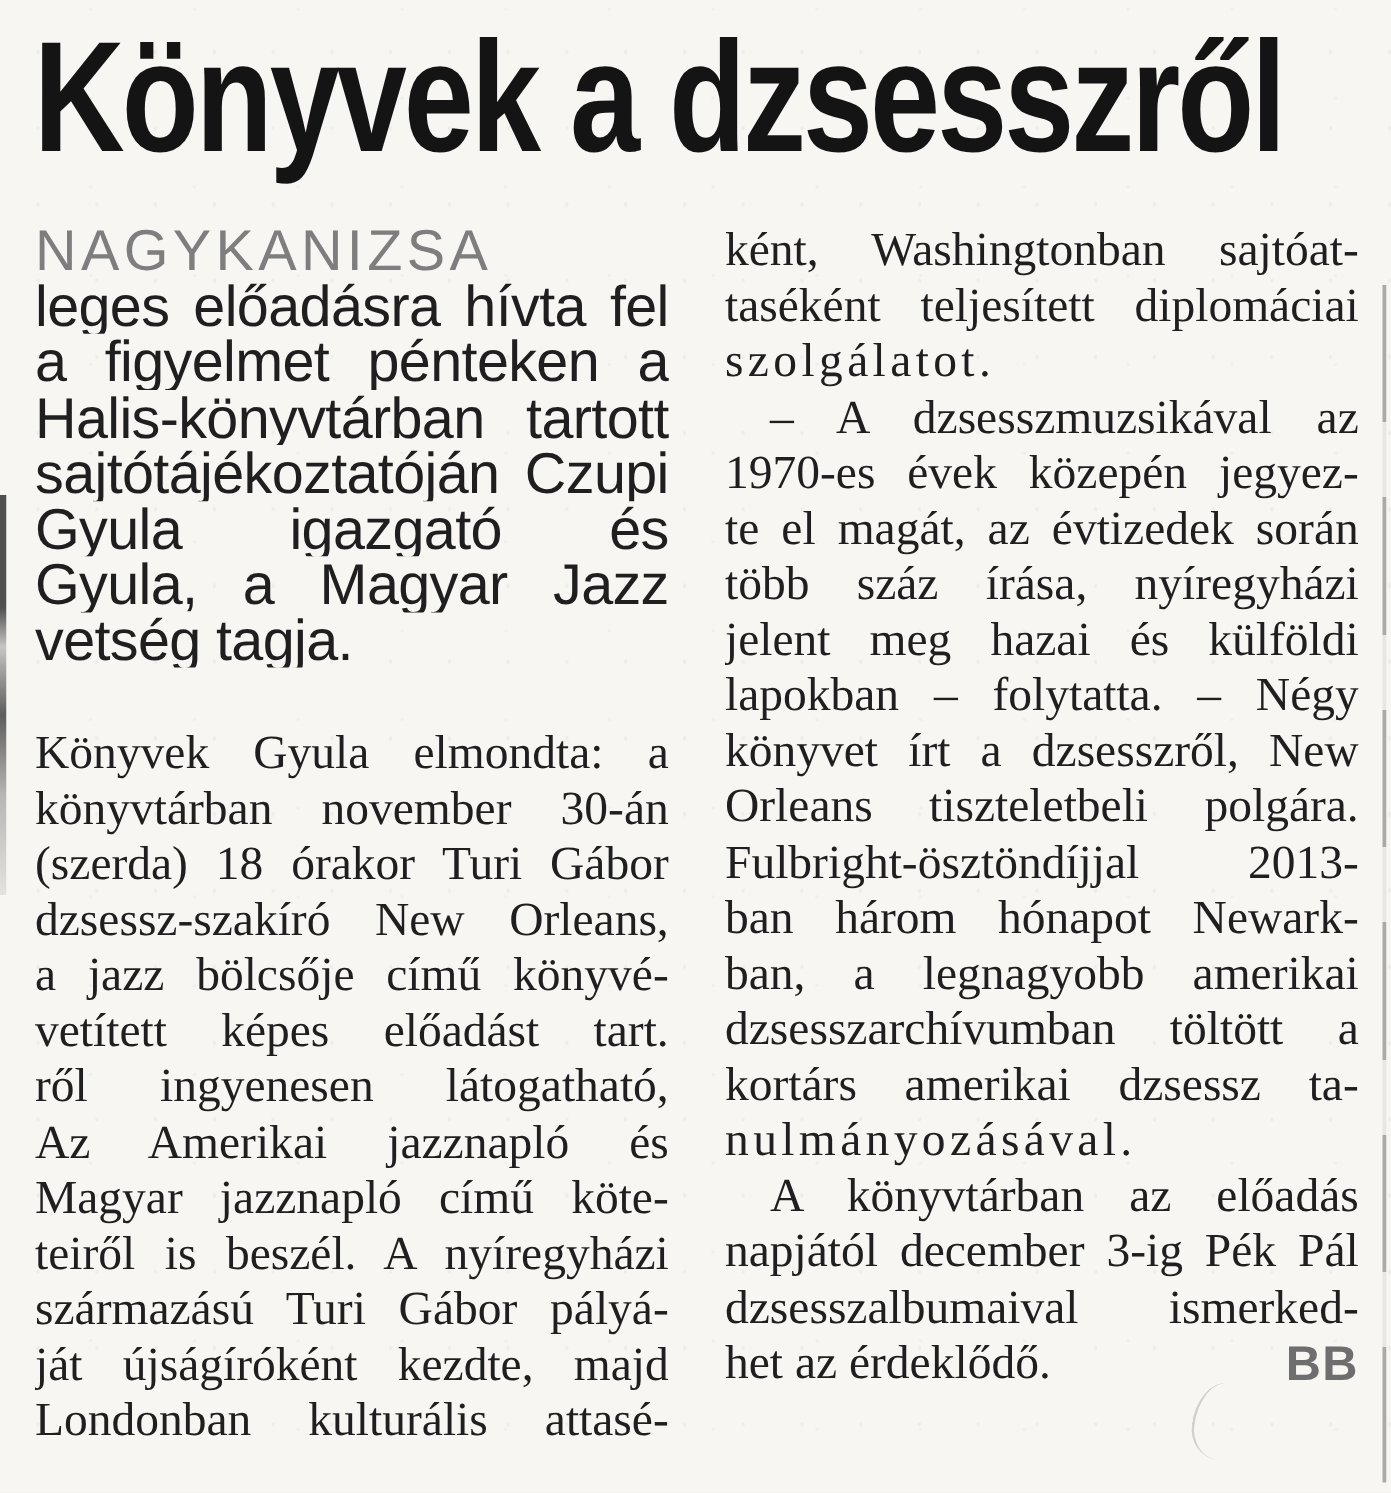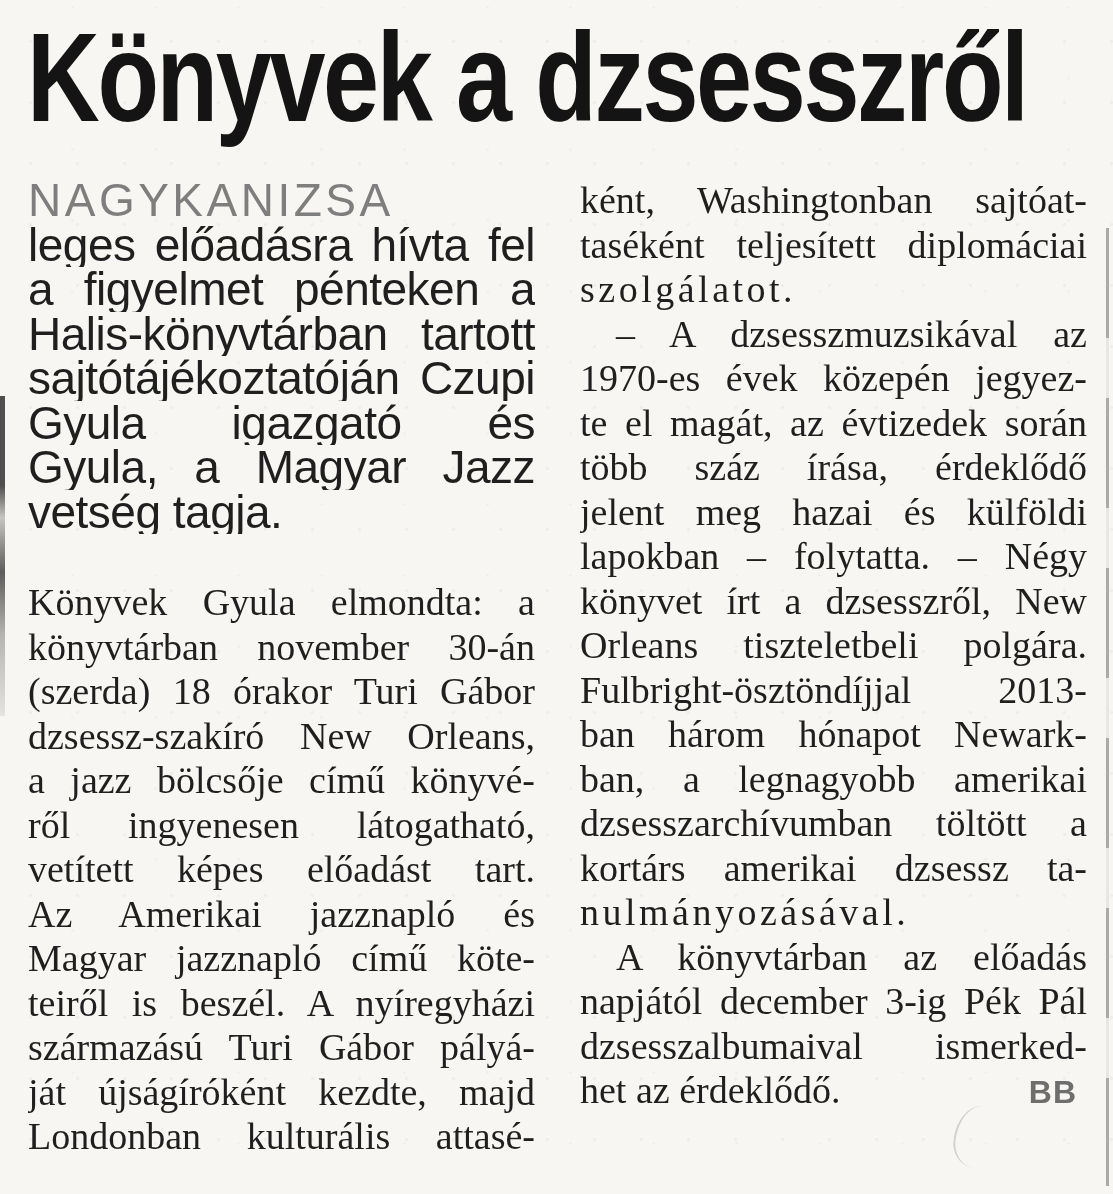--- a/index.html
+++ b/index.html
@@ -58,24 +58,24 @@
     text-align-last:justify;
   }
   .line.endline { text-align-last:left; }
   .line.indent { text-indent:36px; }
   .line.spread { text-align-last:left; letter-spacing:3.5px; }
   .line.with-signature { position:relative; }
 
   .dateline { color: var(--gray, #7e7e7e); }
 
   .signature {
-    position:absolute; right:10px; top:2px;
+    position:absolute; right:0; top:2px;
     font-family:"Liberation Sans", sans-serif;
     font-weight:700;
-    font-size:32px;
+    font-size:39px;
     letter-spacing:1px;
     color: var(--sig, #6e6e6e);
   }
 
   
   .edge-left {
     position:absolute; left:0; top:396px; width:5px; height:320px;
     background:linear-gradient(180deg,
       rgba(50,50,50,.85) 0%, rgba(50,50,50,.85) 28%,
       rgba(50,50,50,.25) 38%, rgba(55,55,55,.8) 55%,
@@ -114,42 +114,42 @@
         <div class="line">Gyula igazgató és Halász</div>
         <div class="line">Gyula, a Magyar Jazz Szö-</div>
         <div class="line endline">vetség tagja.</div>
       </div>
       <div class="para body">
         <div class="line">Könyvek Gyula elmondta: a</div>
         <div class="line">könyvtárban november 30-án</div>
         <div class="line">(szerda) 18 órakor Turi Gábor</div>
         <div class="line">dzsessz-szakíró New Orleans,</div>
         <div class="line">a jazz bölcsője című könyvé-</div>
+        <div class="line">vetített képes előadást tart.</div>
         <div class="line">ről ingyenesen látogatható,</div>
-        <div class="line">vetített képes előadást tart.</div>
         <div class="line">Az Amerikai jazznapló és</div>
         <div class="line">Magyar jazznapló című köte-</div>
         <div class="line">teiről is beszél. A nyíregyházi</div>
         <div class="line">származású Turi Gábor pályá-</div>
         <div class="line">ját újságíróként kezdte, majd</div>
         <div class="line">Londonban kulturális attasé-</div>
       </div>
     </div>
 
   <div class="col col-2">
       <div class="para body">
         <div class="line">ként, Washingtonban sajtóat-</div>
         <div class="line">taséként teljesített diplomáciai</div>
         <div class="line endline spread">szolgálatot.</div>
       </div>
       <div class="para body">
         <div class="line indent">– A dzsesszmuzsikával az</div>
         <div class="line">1970-es évek közepén jegyez-</div>
         <div class="line">te el magát, az évtizedek során</div>
-        <div class="line">több száz írása, érdeklődő</div>
+        <div class="line">több száz írása, nyíregyházi</div>
         <div class="line">jelent meg hazai és külföldi</div>
         <div class="line">lapokban – folytatta. – Négy</div>
         <div class="line">könyvet írt a dzsesszről, New</div>
         <div class="line">Orleans tiszteletbeli polgára.</div>
         <div class="line">Fulbright-ösztöndíjjal 2013-</div>
         <div class="line">ban három hónapot Newark-</div>
         <div class="line">ban, a legnagyobb amerikai</div>
         <div class="line">dzsesszarchívumban töltött a</div>
         <div class="line">kortárs amerikai dzsessz ta-</div>
         <div class="line endline spread">nulmányozásával.</div>

